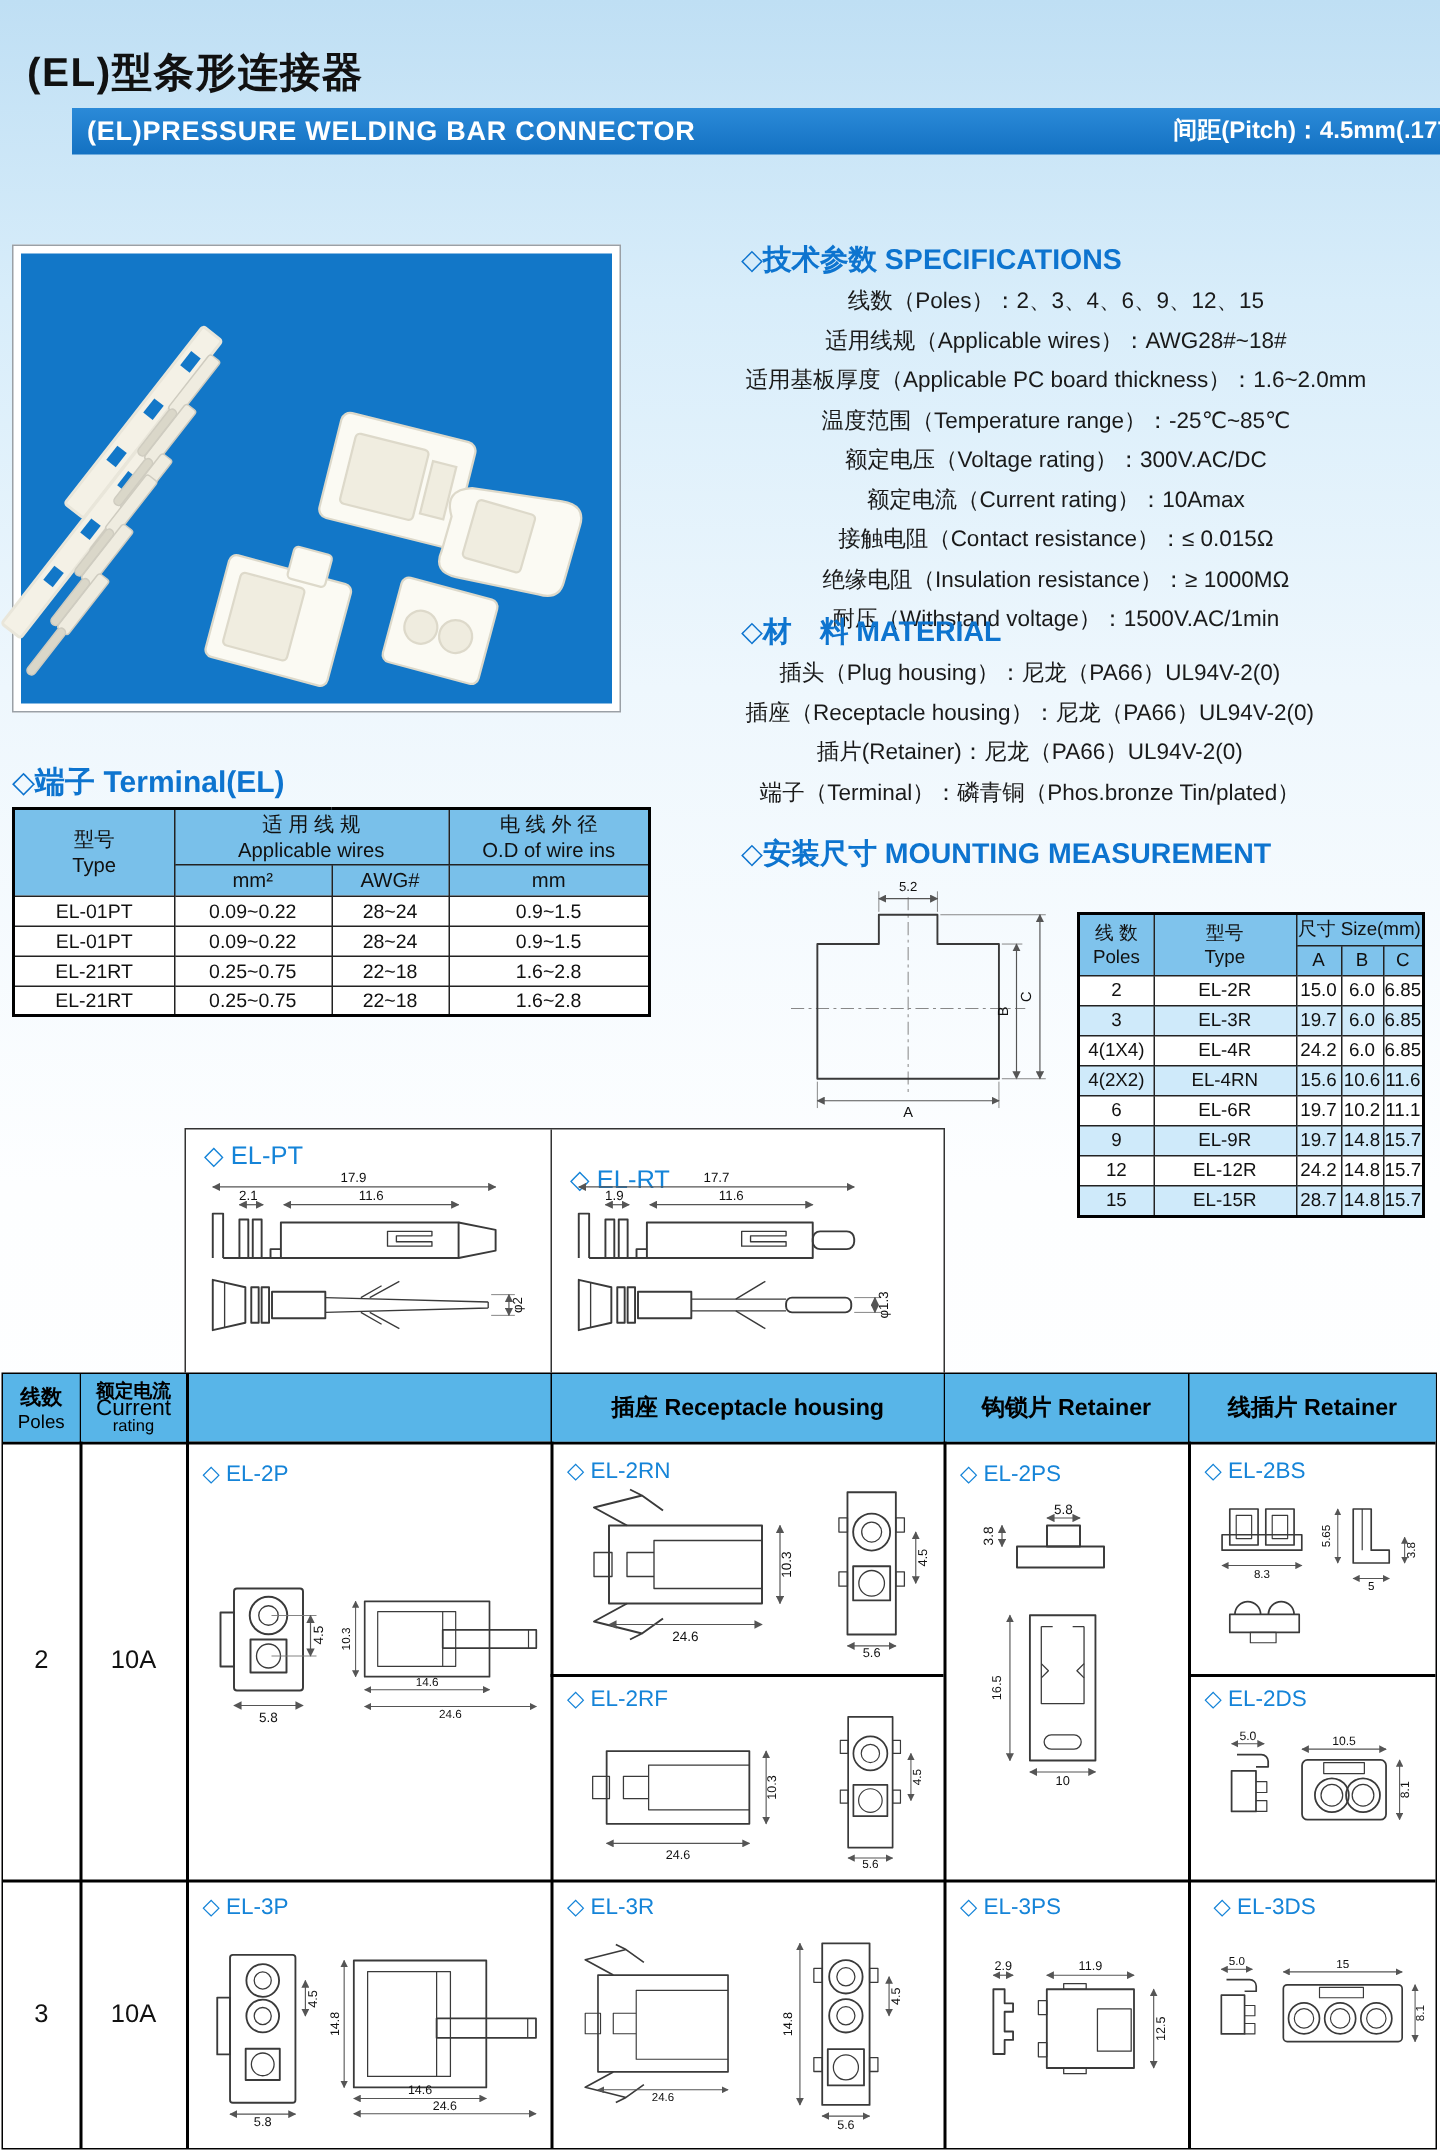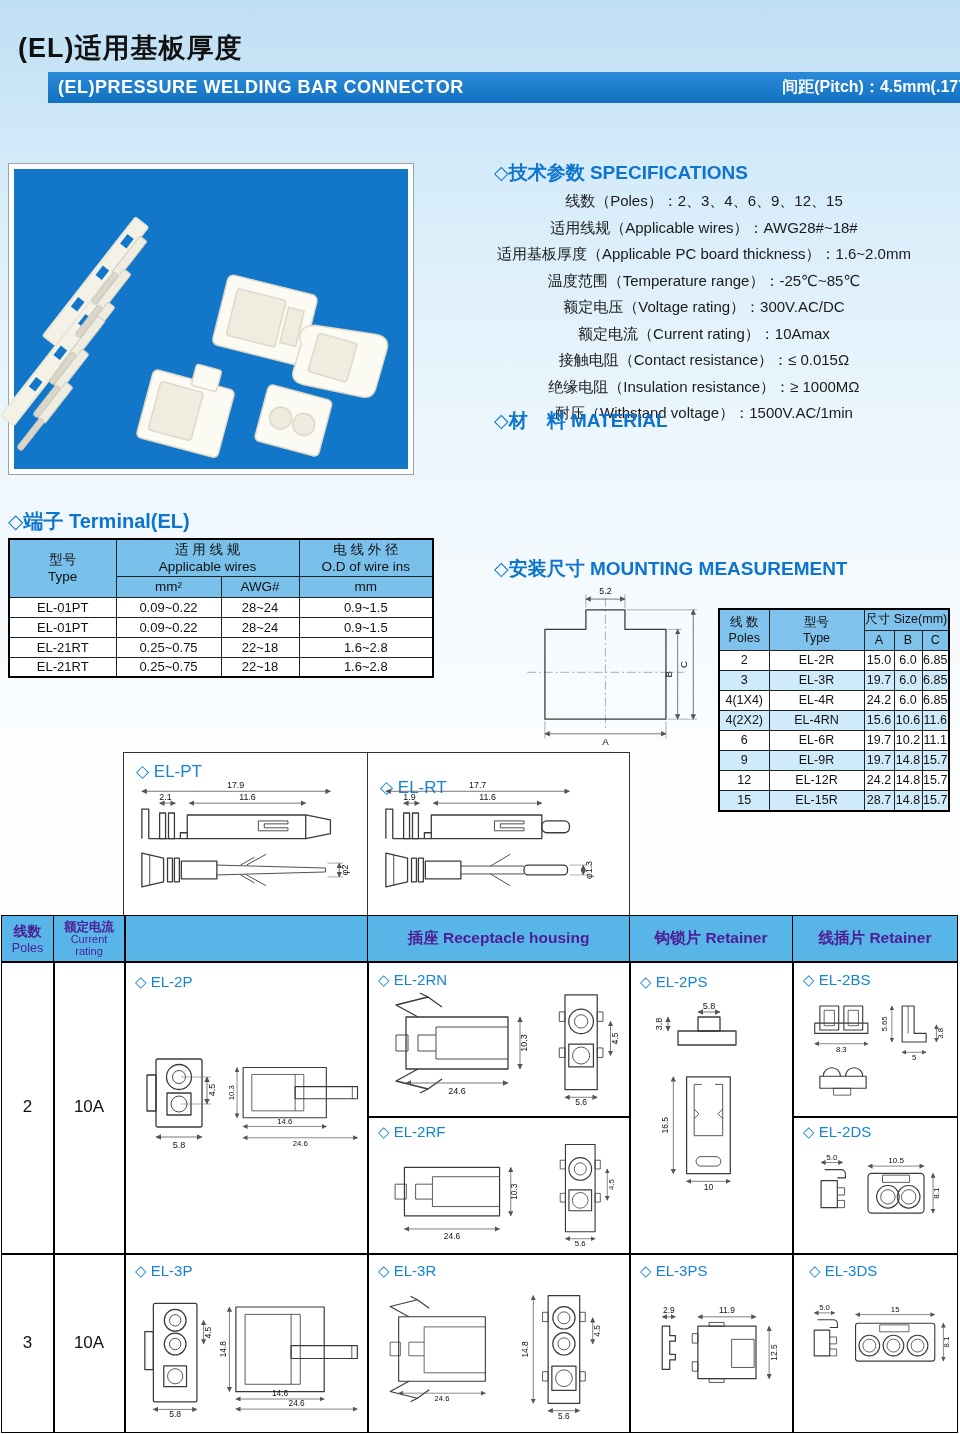--- a/index.html
+++ b/index.html
@@ -23,21 +23,21 @@
   .ttable .th td{background:#79c0ea;font-size:13.5px;line-height:17px;}
   .mtable{position:absolute;border:2px solid #000;background:#fff;}
   .mtable td{border:1px solid #222;text-align:center;font-size:12.5px;color:#111;padding:0;height:19px;}
   .mtable .th td{background:#7fc3ec;}
   .mtable tr.alt td{background:#cfeafa;}
   .photo{border:1px solid #9aa0a6;background:#fff;padding:5px;}
   .photo .blue{width:100%;height:100%;}
   .bt{border:1.5px solid #000;background:#fff;}
   .vline{background:#000;width:1.5px;top:0;bottom:0;}
   .hline{background:#000;height:1.5px;}
-  .bth{background:#58b5e8;display:flex;flex-direction:column;align-items:center;justify-content:center;text-align:center;color:#4c1d95;}
+  .bth{background:#58b5e8;display:flex;flex-direction:column;align-items:center;justify-content:center;text-align:center;color:#000000;}
   .bth .cn{font-size:14px;font-weight:bold;}
   .bth .en{font-size:12.5px;}
   .bth .one{font-size:15.5px;font-weight:bold;}
   .cellnum{display:flex;align-items:center;justify-content:center;font-size:17px;color:#111;}
   svg{overflow:visible;}
   .sh{fill:none;stroke:#3a3a3a;stroke-width:1.3;stroke-linejoin:round;}
   .sh2{fill:none;stroke:#3a3a3a;stroke-width:0.9;stroke-linejoin:round;}
   .dl{stroke:#555;stroke-width:0.8;fill:none;marker-start:url(#ar);marker-end:url(#ar);}
   .xl{stroke:#777;stroke-width:0.6;fill:none;}
   .cl{stroke:#888;stroke-width:0.7;fill:none;stroke-dasharray:9 3 2 3;}
@@ -50,21 +50,21 @@
 <svg style="position:absolute;width:0;height:0">
   <defs>
     <marker id="ar" viewBox="0 0 10 10" refX="9" refY="5" markerWidth="7" markerHeight="7" orient="auto-start-reverse">
       <path d="M0,0L10,5L0,10z" fill="#555"></path>
     </marker>
   </defs>
 </svg>
 
 <div id="page">
 
-  <div class="abs ttl" style="left:18px;top:30px;">(EL)适用基板厚度</div>
+  <div class="abs ttl" style="left:18px;top:30px;">(EL)型条形连接器</div>
   <div class="abs bar" style="left:8px;top:72px;width:944px;height:31px;margin-left:40px;">
     <span class="l">(EL)PRESSURE WELDING BAR CONNECTOR</span>
     <span class="r">间距(Pitch)：4.5mm(.177")</span>
   </div>
 
   <div class="abs photo" style="left:8px;top:163px;width:394px;height:300px;">
     <svg class="blue" viewBox="0 0 394 300" preserveAspectRatio="none">
       <rect x="0" y="0" width="394" height="300" fill="#1277c8"></rect>
 
       <g stroke="#e9e6da" stroke-width="2" fill="#f4f1e6">
@@ -142,20 +142,26 @@
     <div>温度范围（Temperature range）：-25℃~85℃</div>
     <div>额定电压（Voltage rating）：300V.AC/DC</div>
     <div>额定电流（Current rating）：10Amax</div>
     <div>接触电阻（Contact resistance）：≤ 0.015Ω</div>
     <div>绝缘电阻（Insulation resistance）：≥ 1000MΩ</div>
     <div>耐压（Withstand voltage）：1500V.AC/1min</div>
   </div>
 
   <div class="abs hd" style="left:494px;top:408px;">
     <span class="dia">◇</span><span>材　料</span> <span>MATERIAL</span>
+  </div>
+  <div class="abs lines" style="left:497px;top:436px;">
+    <div>插头（Plug housing）：尼龙（PA66）UL94V-2(0)</div>
+    <div>插座（Receptacle housing）：尼龙（PA66）UL94V-2(0)</div>
+    <div>插片(Retainer)：尼龙（PA66）UL94V-2(0)</div>
+    <div>端子（Terminal）：磷青铜（Phos.bronze Tin/plated）</div>
   </div>
 
   <div class="abs hd" style="left:8px;top:508px;font-size:20px;">
     <span class="dia">◇</span><span>端子</span> <span>Terminal(EL)</span>
   </div>
   <table class="ttable" style="left:8px;top:538px;width:424px;">
     <colgroup>
         <col style="width:107px">
         <col style="width:105px">
         <col style="width:78px">
@@ -384,21 +390,21 @@
     <div class="abs hline" style="left:0;top:337px;width:955px;"></div>
     <div class="abs hline" style="left:365px;top:200px;width:262px;"></div>
     <div class="abs hline" style="left:790px;top:200px;width:165px;"></div>
 
     <div class="abs bth" style="left:0;top:0;width:51px;height:45px;">
       <span class="cn">线数</span>
         <span class="en">Poles</span>
     </div>
     <div class="abs bth" style="left:52px;top:0;width:70px;height:45px;line-height:12px;text-align:center;">
       <span class="cn" style="font-size:12.5px;">额定电流</span>
-        <span class="en" style="font-size:11px;">Current</span>
+        <span class="en" style="font-size:15px;">Current</span>
         <span class="en" style="font-size:11px;">rating</span>
     </div>
     <div class="abs bth" style="left:366px;top:0;width:261px;height:45px;">
         <span class="one">插座 Receptacle housing</span>
       </div>
     <div class="abs bth" style="left:628px;top:0;width:162px;height:45px;">
         <span class="one">钩锁片 Retainer</span>
       </div>
     <div class="abs bth" style="left:791px;top:0;width:164px;height:45px;">
         <span class="one">线插片 Retainer</span>

